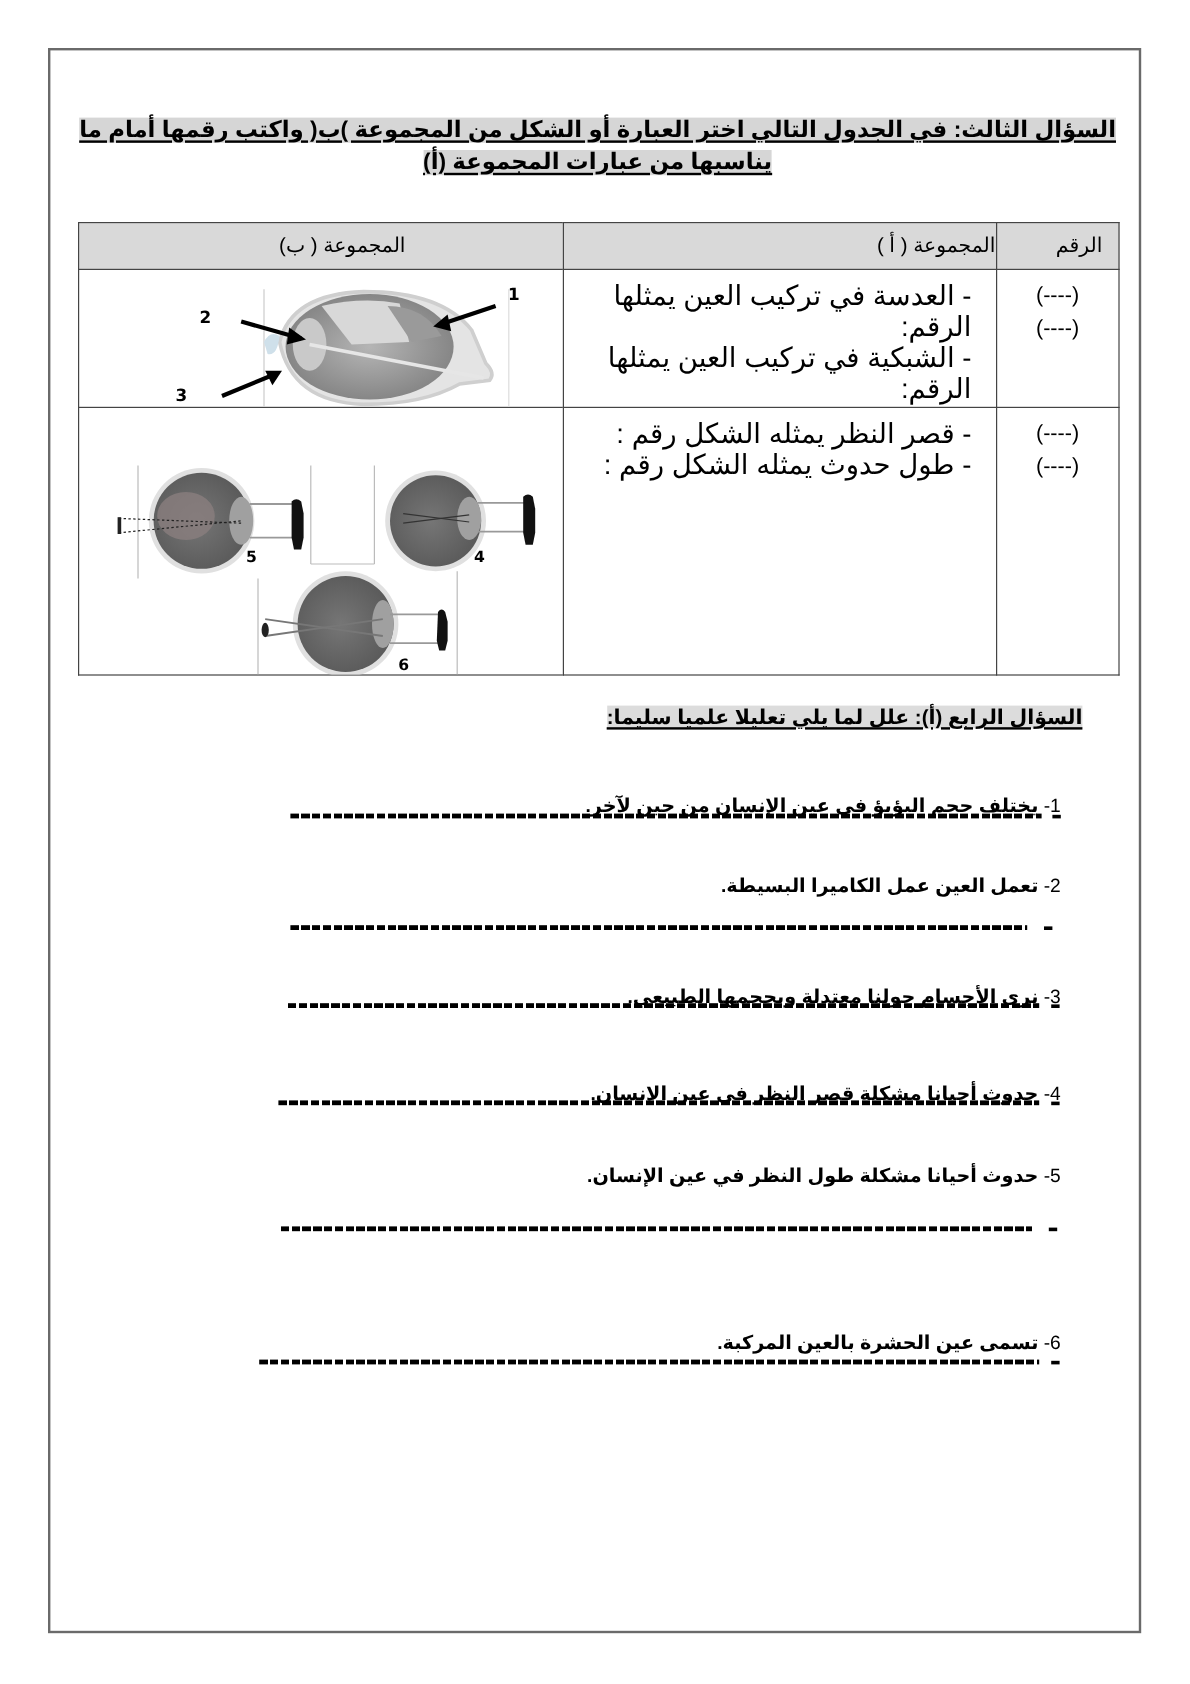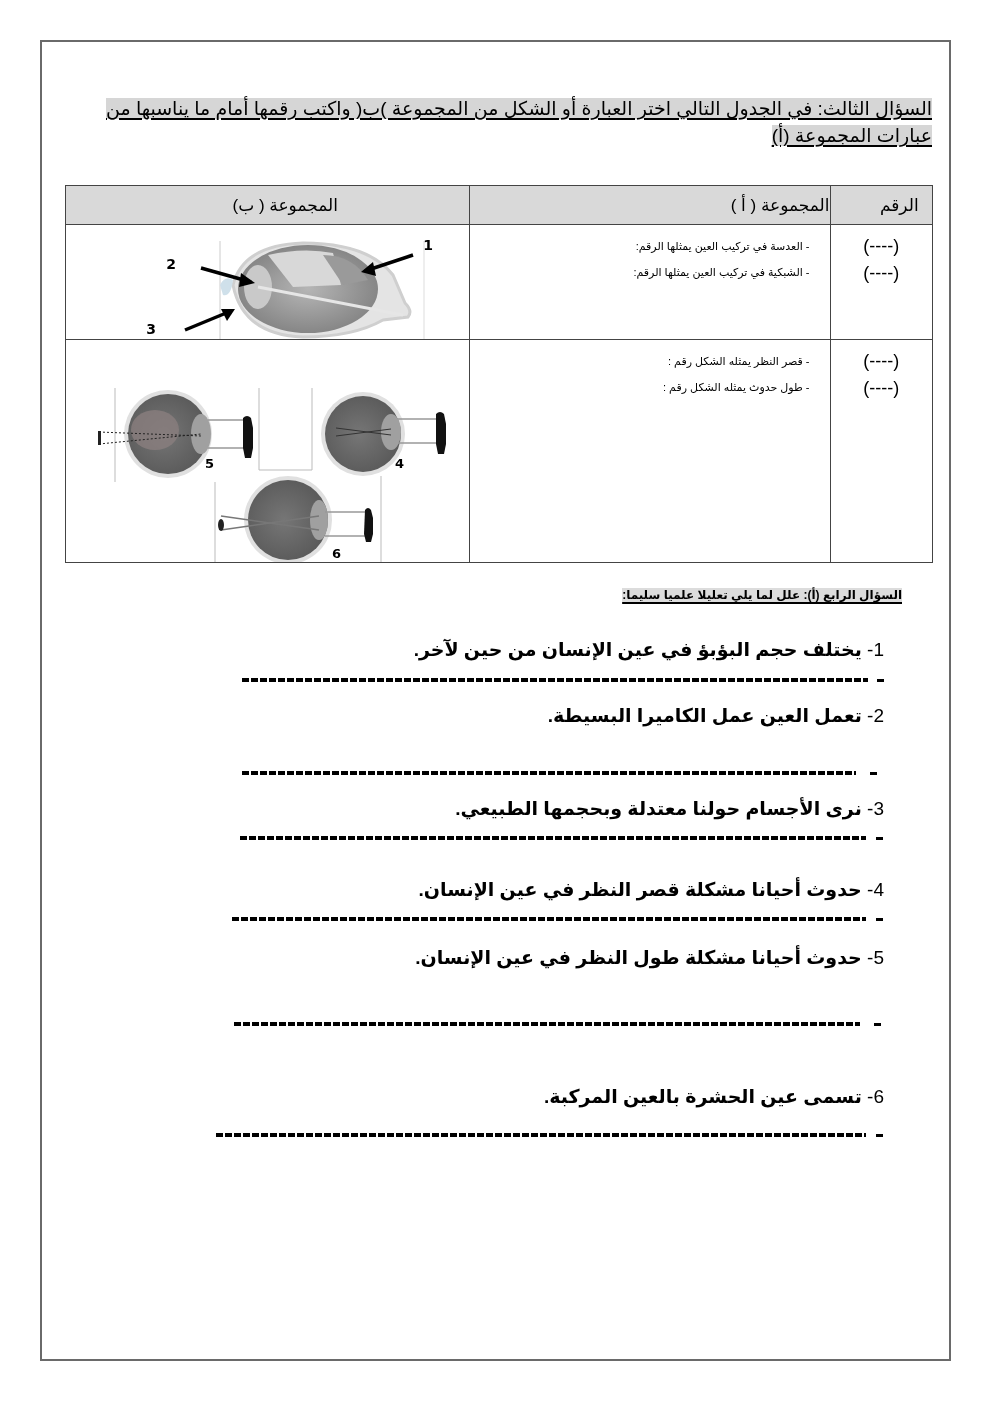--- a/index.html
+++ b/index.html
@@ -1,33 +1,33 @@
 <!DOCTYPE html>
 <html><head>
 <meta charset="utf-8">
 <style>
   html, body { margin: 0; padding: 0; background: #ffffff; }
   body { width: 992px; height: 1403px; position: relative; font-family: "Liberation Sans", "DejaVu Sans", sans-serif; color: #000; }
   .page-border { position: absolute; left: 40px; top: 40px; width: 911px; height: 1321px; border: 2px solid #6a6a6a; box-sizing: border-box; }
-  .q-title { position: absolute; right: 60px; top: 95px; width: 868px; direction: rtl; text-align: right; font-weight: normal; font-size: 19px; line-height: 27px; }
+  .q-title { position: absolute; right: 60px; top: 95px; width: 868px; direction: rtl; text-align: center; font-weight: bold; font-size: 19px; line-height: 27px; }
   .q-title span { background: #d6d6d6; text-decoration: underline; text-decoration-thickness: 2px; text-underline-offset: 3px; }
   table.match { position: absolute; left: 65px; top: 185px; width: 868px; border-collapse: collapse; direction: rtl; }
   table.match td, table.match th { border: 1.5px solid #444; vertical-align: top; padding: 0; }
   table.match th { background: #d9d9d9; font-weight: normal; font-size: 17px; height: 38px; vertical-align: middle; padding-left: 36px; }
   .col-num { width: 75px; margin-top: 28px; }
   .col-a { width: 415px; text-align: right; }
   .col-b { width: 376px; }
   .nums { font-size: 18px; padding-top: 8px !important; text-align: center; line-height: 27px; }
-  .stmts { font-size: 11px; padding: 8px 20px 0 0 !important; line-height: 26px; text-align: right; }
+  .stmts { font-size: 23px; padding: 8px 20px 0 0 !important; line-height: 26px; text-align: right; }
   .row1 { height: 114px; }
   .row2 { height: 222px; }
   .imgcell { position: relative; }
-  .q4-title { position: absolute; right: 90px; top: 588px; direction: rtl; font-weight: bold; font-size: 12px; }
+  .q4-title { position: absolute; right: 90px; top: 588px; direction: rtl; font-weight: bold; font-size: 17px; }
   .q4-title span { background: #dcdcdc; text-decoration: underline; text-decoration-thickness: 2px; text-underline-offset: 3px; }
-  .item { position: absolute; right: 108px; direction: rtl; font-weight: bold; font-size: 19px; }
+  .item { position: absolute; right: 108px; direction: rtl; font-weight: bold; font-size: 16px; margin-top: 24px; }
   .item .num { font-weight: normal; }
   .ans { position: absolute; height: 4px; background: repeating-linear-gradient(to right, #000 0 7px, transparent 7px 9px); }
   .ans-dash { position: absolute; width: 7px; height: 3px; background: #000; }
 </style>
 </head>
 <body>
 
 <div class="page-border"></div>
 
 <div class="q-title"><span>السؤال الثالث: في الجدول التالي اختر العبارة أو الشكل من المجموعة )ب( واكتب رقمها أمام ما يناسبها من عبارات المجموعة (أ)</span></div>

